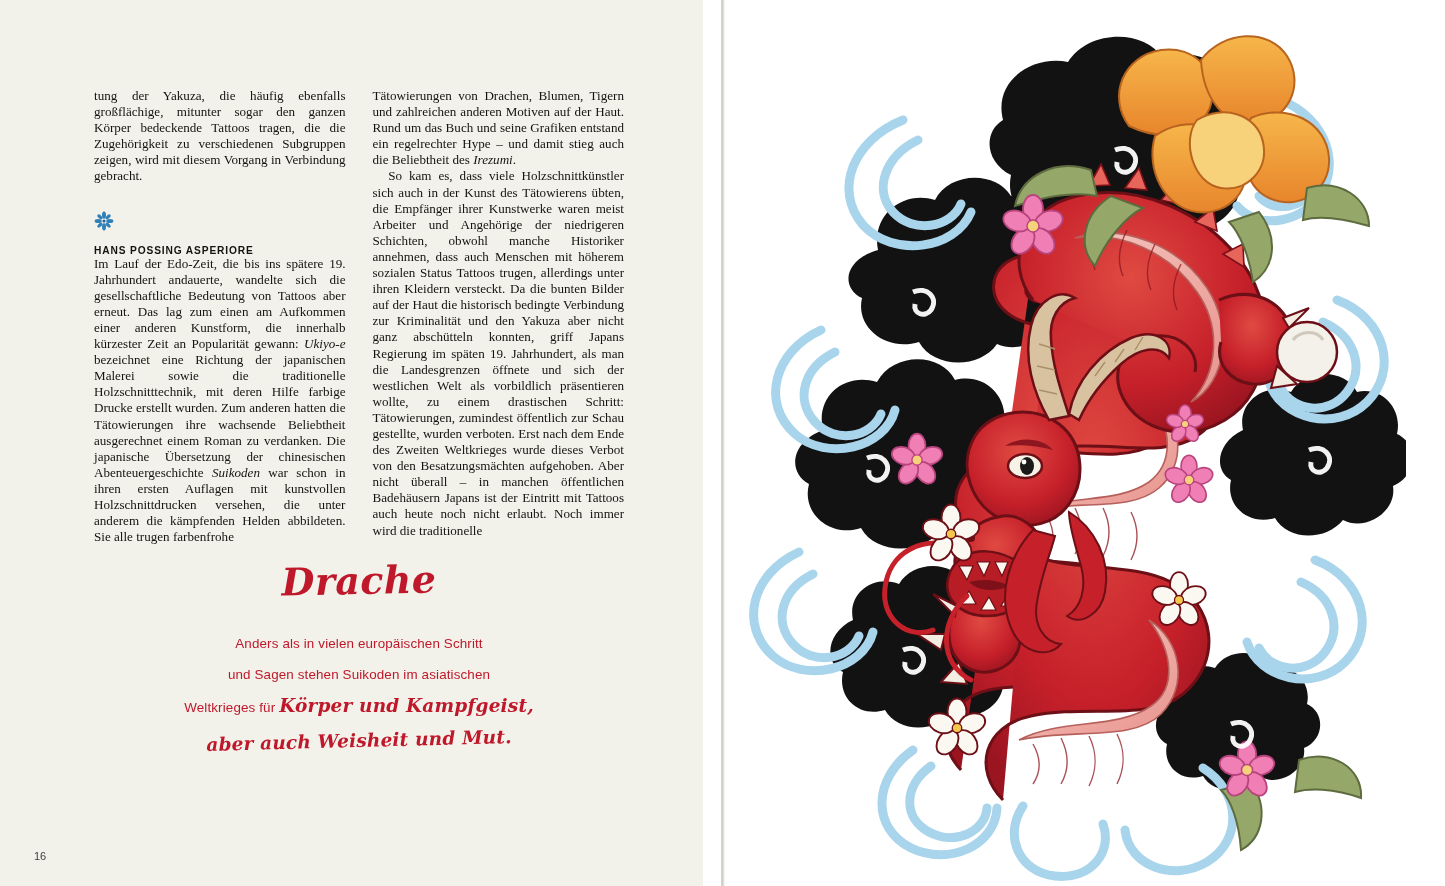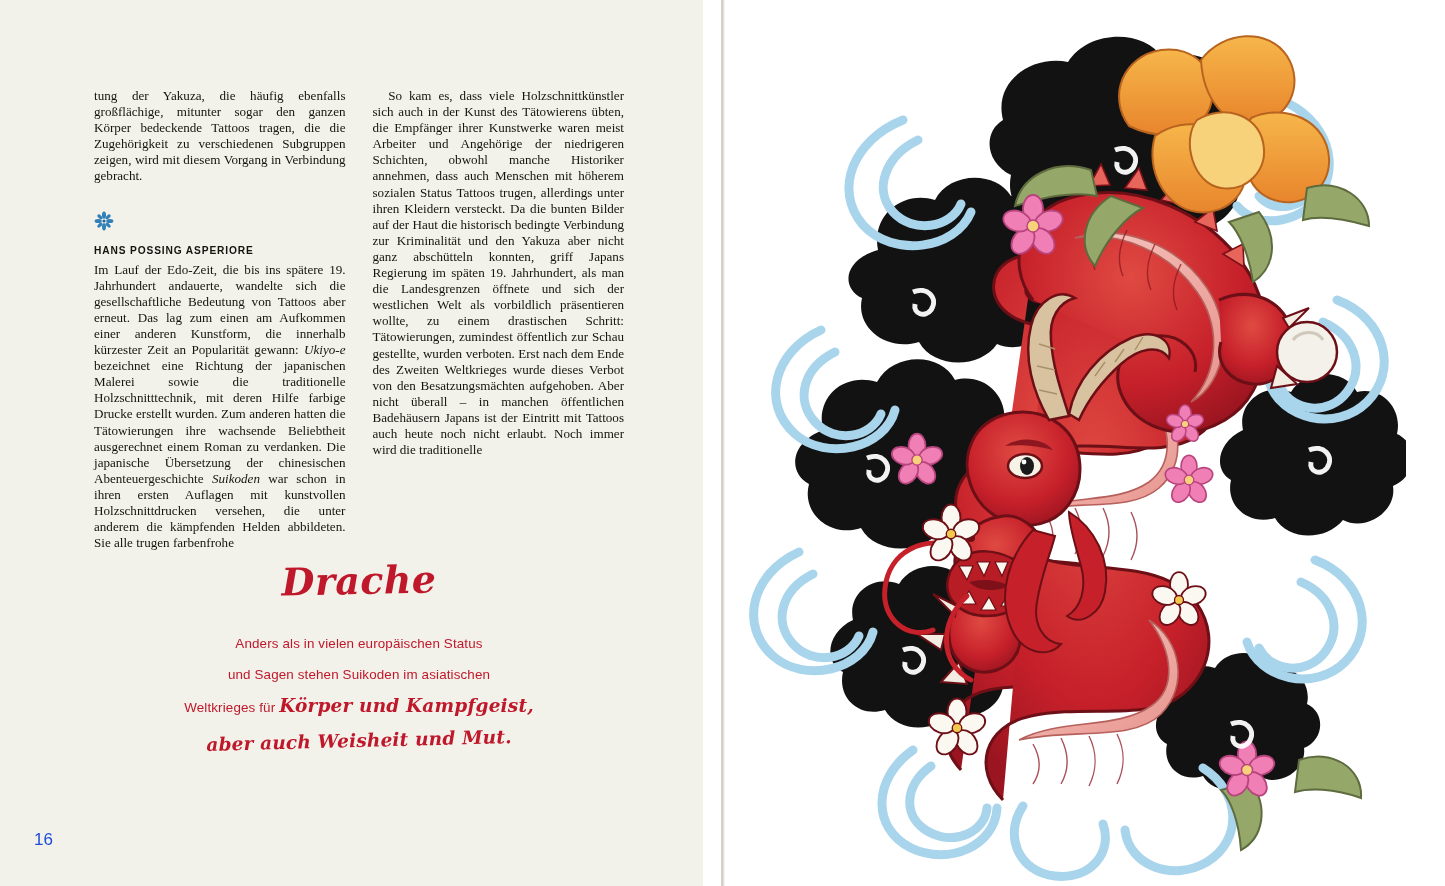--- a/index.html
+++ b/index.html
@@ -82,21 +82,21 @@
     position: relative;
   }
   .ornament svg { display: block; }
 
   .section-head {
     font-family: "Liberation Sans", sans-serif;
     font-size: 10.2px;
     letter-spacing: 0.085em;
     font-weight: 700;
     color: #15130f;
-    margin: 0 0 6px 0;
+    margin: 0 0 0 0;
     text-transform: uppercase;
   }
 
   
   .drache-block {
     position: absolute;
     left: 94px;
     top: 560px;
     width: 530px;
     text-align: center;
@@ -129,24 +129,24 @@
   }
   .script-line {
     display: block;
     transform: rotate(-1.5deg);
     margin-top: 2px;
   }
 
   .folio {
     position: absolute;
     left: 34px;
-    bottom: 36px;
+    bottom: 24px;
     font-family: "Liberation Sans", sans-serif;
-    font-size: 17px;
-    color: #1d4ed8;
+    font-size: 11px;
+    color: #404040;
   }
 
   
   .art {
     position: absolute;
     top: 0;
     left: 0;
     width: 722px;
     height: 886px;
   }
@@ -179,28 +179,29 @@
             </g>
           </svg>
         </div>
 
         <div class="section-head">HANS POSSING ASPERIORE</div>
 
         <p>Im Lauf der Edo-Zeit, die bis ins spätere 19. Jahrhundert andauerte, wandelte sich die gesellschaftliche Bedeutung von Tattoos aber erneut. Das lag zum einen am Aufkommen einer anderen Kunstform, die innerhalb kürzester Zeit an Popularität gewann: <em>Ukiyo-e</em> bezeichnet eine Richtung der japanischen Malerei sowie die traditionelle Holzschnitttechnik, mit deren Hilfe farbige Drucke erstellt wurden. Zum anderen hatten die Tätowierungen ihre wachsende Beliebtheit ausgerechnet einem Roman zu verdanken. Die japanische Übersetzung der chinesischen Abenteuergeschichte <em>Suikoden</em> war schon in ihren ersten Auflagen mit kunstvollen Holzschnittdrucken versehen, die unter anderem die kämpfenden Helden abbildeten. Sie alle trugen farbenfrohe</p>
       </div>
 
       <div class="col">
+        <p>Tätowierungen von Drachen, Blumen, Tigern und zahlreichen anderen Motiven auf der Haut. Rund um das Buch und seine Grafiken entstand ein regelrechter Hype – und damit stieg auch die Beliebtheit des <em>Irezumi</em>.</p>
         <p class="indent">So kam es, dass viele Holzschnittkünstler sich auch in der Kunst des Tätowierens übten, die Empfänger ihrer Kunstwerke waren meist Arbeiter und Angehörige der niedrigeren Schichten, obwohl manche Historiker annehmen, dass auch Menschen mit höherem sozialen Status Tattoos trugen, allerdings unter ihren Kleidern versteckt. Da die bunten Bilder auf der Haut die historisch bedingte Verbindung zur Kriminalität und den Yakuza aber nicht ganz abschütteln konnten, griff Japans Regierung im späten 19. Jahrhundert, als man die Landesgrenzen öffnete und sich der westlichen Welt als vorbildlich präsentieren wollte, zu einem drastischen Schritt: Tätowierungen, zumindest öffentlich zur Schau gestellte, wurden verboten. Erst nach dem Ende des Zweiten Weltkrieges wurde dieses Verbot von den Besatzungsmächten aufgehoben. Aber nicht überall – in manchen öffentlichen Badehäusern Japans ist der Eintritt mit Tattoos auch heute noch nicht erlaubt. Noch immer wird die traditionelle</p>
       </div>
     </div>
 
     <div class="drache-block">
       <div class="drache-title">Drache</div>
       <div class="drache-sub">
-        <span>Anders als in vielen europäischen Status</span><br>
+        <span>Anders als in vielen europäischen Schritt</span><br>
         <span>und Sagen stehen Suikoden im asiatischen</span><br>
         <span>Weltkrieges für </span><span class="script">Körper und Kampfgeist,</span>
         <span class="script script-line">aber auch Weisheit und Mut.</span>
       </div>
     </div>
 
     <div class="folio">16</div>
   </div>
 
   <div class="gutter"></div>

